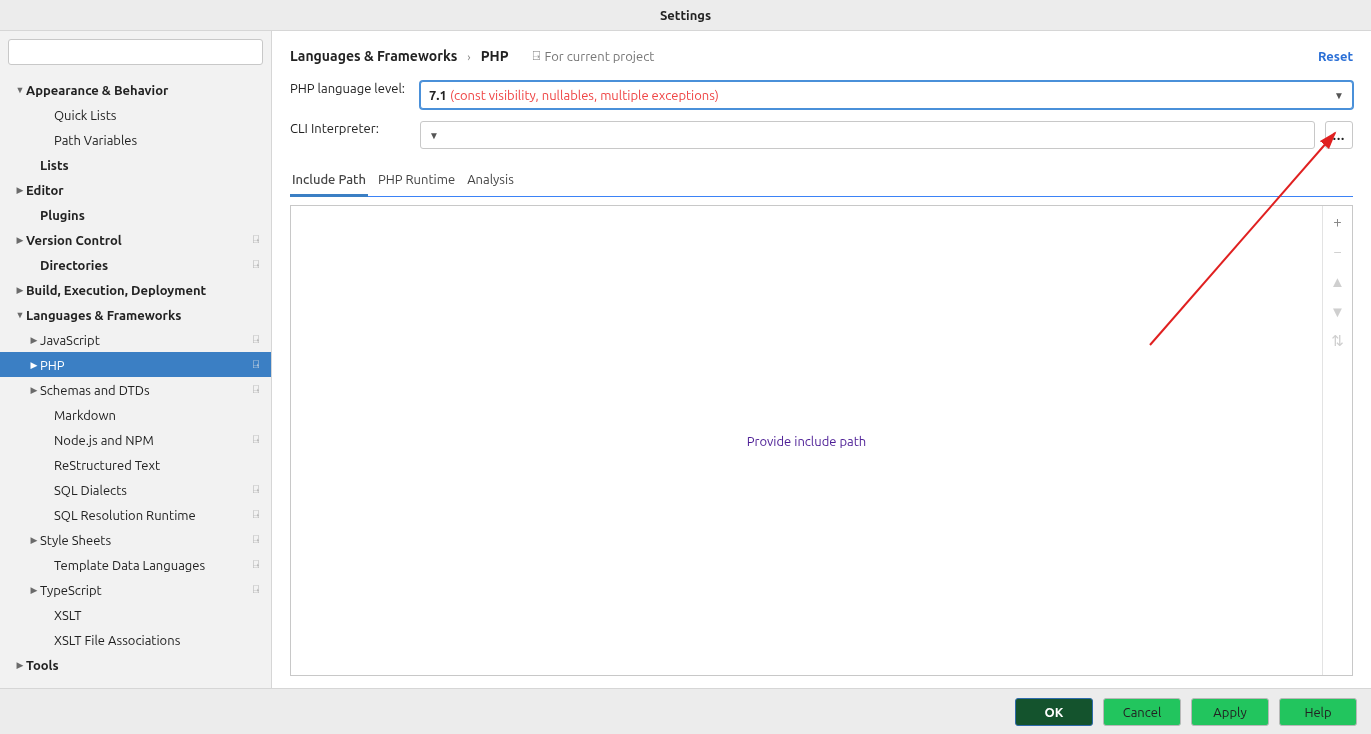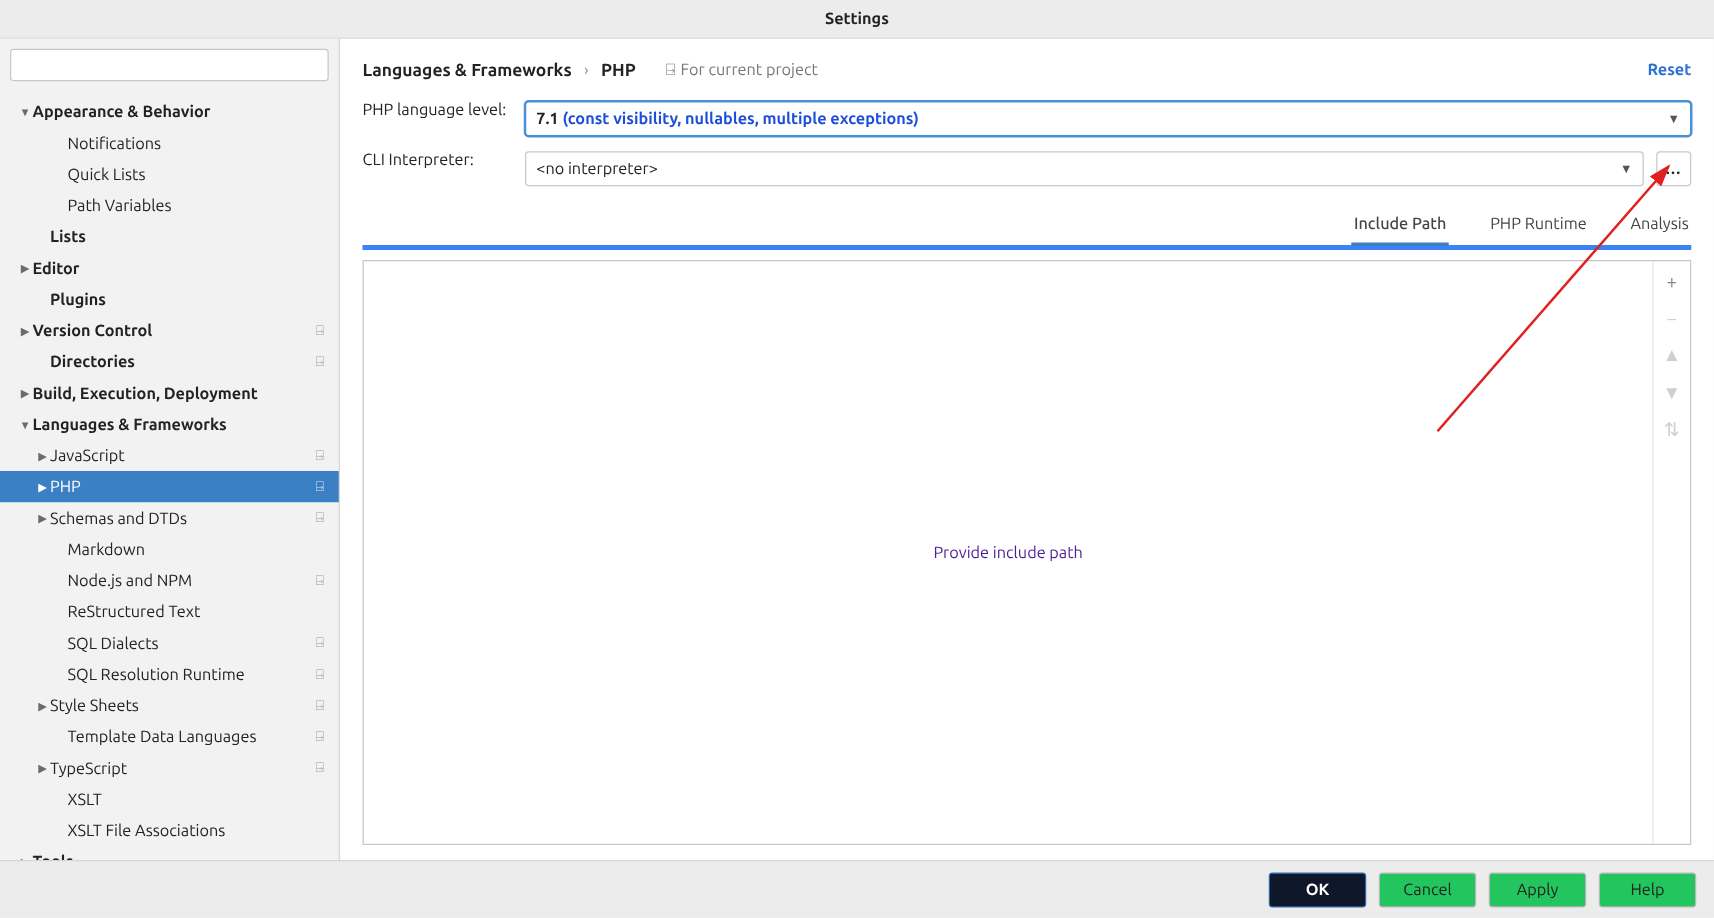--- a/index.html
+++ b/index.html
@@ -38,38 +38,38 @@
   .crumbs .bc { font-weight: 700; font-size: 14px; }
   .crumbs .sep { color: #888; font-size: 12px; }
   .crumbs .proj { color: #777; font-size: 12px; display: flex; align-items: center; gap: 4px; margin-left: 14px; }
   .crumbs .reset { margin-left: auto; color: #2a6fd6; font-weight: 600; cursor: pointer; }
 
   .form-row { display: flex; margin-top: 12px; gap: 10px; }
   .form-row .lbl { width: 120px; }
   .combo { flex: 1; height: 28px; border: 1px solid #c8c8c8; border-radius: 3px; background: #fff; display: flex; align-items: center; padding: 0 8px; position: relative; }
   .combo.focused { border-color: #4a90d9; box-shadow: 0 0 0 1px #4a90d9; }
   .combo .value { flex: 1; white-space: nowrap; overflow: hidden; text-overflow: ellipsis; }
-  .combo .hint { color: #1d4ed8; font-weight: bold; }
+  .combo .hint { color: #ef4444; }
   .combo .drop { color: #555; font-size: 10px; }
   .browse-btn { width: 28px; height: 28px; border: 1px solid #c8c8c8; border-radius: 3px; background: #fff; display: flex; align-items: center; justify-content: center; font-weight: 700; letter-spacing: 1px; cursor: pointer; }
 
-  .tabs { display: flex; gap: 31px; border-bottom: 4px solid #3b82f6; margin-top: 14px; justify-content: flex-end; }
+  .tabs { display: flex; gap: 8px; border-bottom: 1px solid #3b82f6; margin-top: 14px; }
   .tab { padding: 8px 2px; color: #444; cursor: pointer; position: relative; top: 1px; }
   .tab.active { border-bottom: 3px solid #3b7fc4; font-weight: 500; }
 
   .path-area { flex: 1; display: flex; margin-top: 8px; border: 1px solid #c8c8c8; min-height: 0; }
   .path-list { flex: 1; display: flex; align-items: center; justify-content: center; color: #4c1d95; }
   .path-tools { width: 30px; border-left: 1px solid #e3e3e3; display: flex; flex-direction: column; }
   .tool-btn { height: 30px; display: flex; align-items: center; justify-content: center; color: #888; cursor: pointer; font-size: 15px; }
   .tool-btn.disabled { color: #cfcfcf; cursor: default; }
 
   
   .footer { position: absolute; left: 0; right: 0; bottom: 0; height: 46px; border-top: 1px solid #d6d6d6; background: #ececec; display: flex; align-items: center; justify-content: flex-end; padding: 0 14px; gap: 10px; }
   .btn { min-width: 78px; height: 28px; border: 1px solid #b8b8b8; border-radius: 3px; background: #22c55e; display: flex; align-items: center; justify-content: center; cursor: pointer; }
-  .btn.primary { background: #0f172a; border-color: #2e6aaa; color: #fff; font-weight: 600; }
+  .btn.primary { background: #14532d; border-color: #2e6aaa; color: #fff; font-weight: 600; }
 
   
   .arrow-overlay { position: absolute; pointer-events: none; }
 </style>
 </head>
 <body>
 
 <div class="titlebar">Settings</div>
 
 <div class="body">
@@ -81,24 +81,20 @@
             <circle cx="6.5" cy="6.5" r="4.5"></circle>
             <line x1="10" y1="10" x2="14" y2="14"></line>
           </svg>
       </span>
       <input class="search" type="text" placeholder="" style="">
     </div>
     <div class="tree" id="tree">
         <div class="tree-item pad0 bold">
           <span class="arrow">▼</span>
           <span class="label">Appearance &amp; Behavior</span>
-        </div>
-        <div class="tree-item pad2">
-          <span class="arrow"></span>
-          <span class="label">Notifications</span>
         </div>
         <div class="tree-item pad2">
           <span class="arrow"></span>
           <span class="label">Quick Lists</span>
         </div>
         <div class="tree-item pad2">
           <span class="arrow"></span>
           <span class="label">Path Variables</span>
         </div>
         <div class="tree-item pad1 bold">
@@ -217,21 +213,20 @@
         <span class="value">
           <b>7.1 </b><span class="hint">(const visibility, nullables, multiple exceptions)</span>
         </span>
         <span class="drop">▼</span>
       </div>
     </div>
 
     <div class="form-row">
       <span class="lbl">CLI Interpreter:</span>
       <div class="combo">
-        <span class="value">&lt;no interpreter&gt;</span>
         <span class="drop">▼</span>
       </div>
       <div class="browse-btn">...</div>
     </div>
 
     <div class="tabs">
       <div class="tab active">Include Path</div>
       <div class="tab">PHP Runtime</div>
       <div class="tab">Analysis</div>
     </div>

